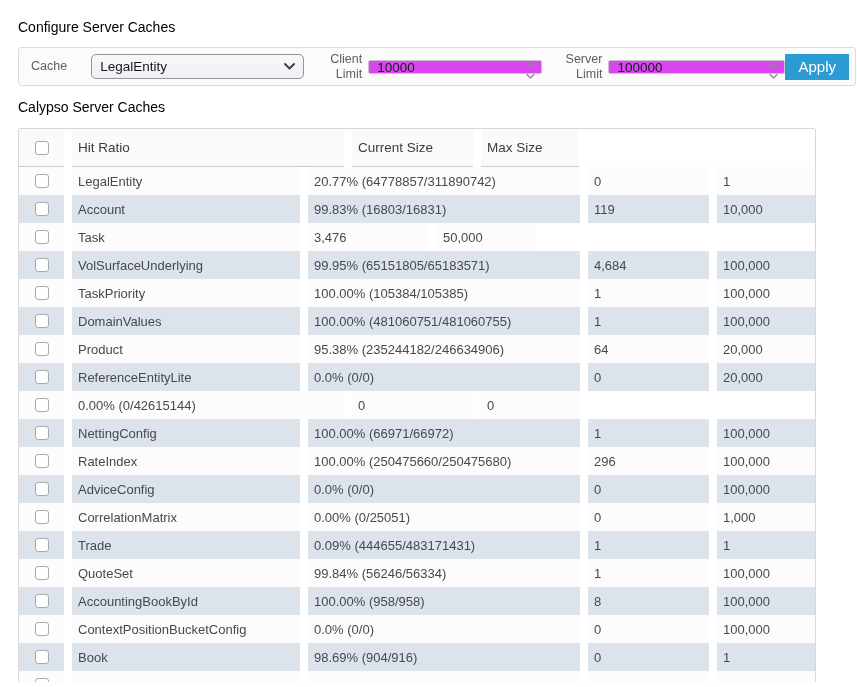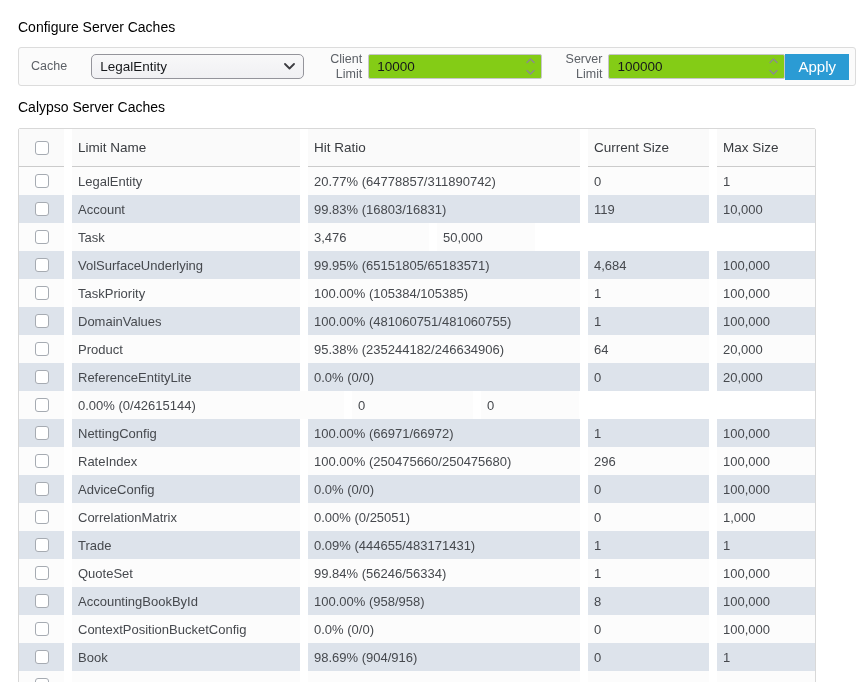--- a/index.html
+++ b/index.html
@@ -57,25 +57,25 @@
     position: absolute;
     right: 9px; top: 9px;
     pointer-events: none;
   }
 
   .num-wrap { position: relative; }
   .num-wrap.client { width: 178px; margin-right: 19px; }
   .num-wrap.server { width: 181px; }
   .num-wrap input {
     width: 100%;
-    height: 25px;
+    height: 14px;
     font-family: inherit;
     font-size: 13.5px;
     color: #16181b;
-    background: #84cc16;
+    background: #d946ef;
     border: 1px solid #c6c6ca;
     border-radius: 2px;
     padding: 0 26px 0 8px;
   }
   .spinner {
     position: absolute;
     right: 7px; top: 4px;
     width: 10px; height: 17px;
     display: flex;
     flex-direction: column;
@@ -197,21 +197,20 @@
 </div>
 
 <h2 class="section-title">Calypso Server Caches</h2>
 
 <div class="table-viewport">
   <div class="cache-table">
     <div class="trow head">
       <div class="cell c-check">
         <input type="checkbox" class="cb" style="">
       </div>
-      <div class="cell c-name">Limit Name</div>
       <div class="cell c-ratio">Hit Ratio</div>
       <div class="cell c-cur">Current Size</div>
       <div class="cell c-max">Max Size</div>
     </div>
     <div>
         <div class="trow">
     <div class="cell c-check">
       <input type="checkbox" class="cb" style="">
     </div>
     <div class="cell c-name">LegalEntity</div>

